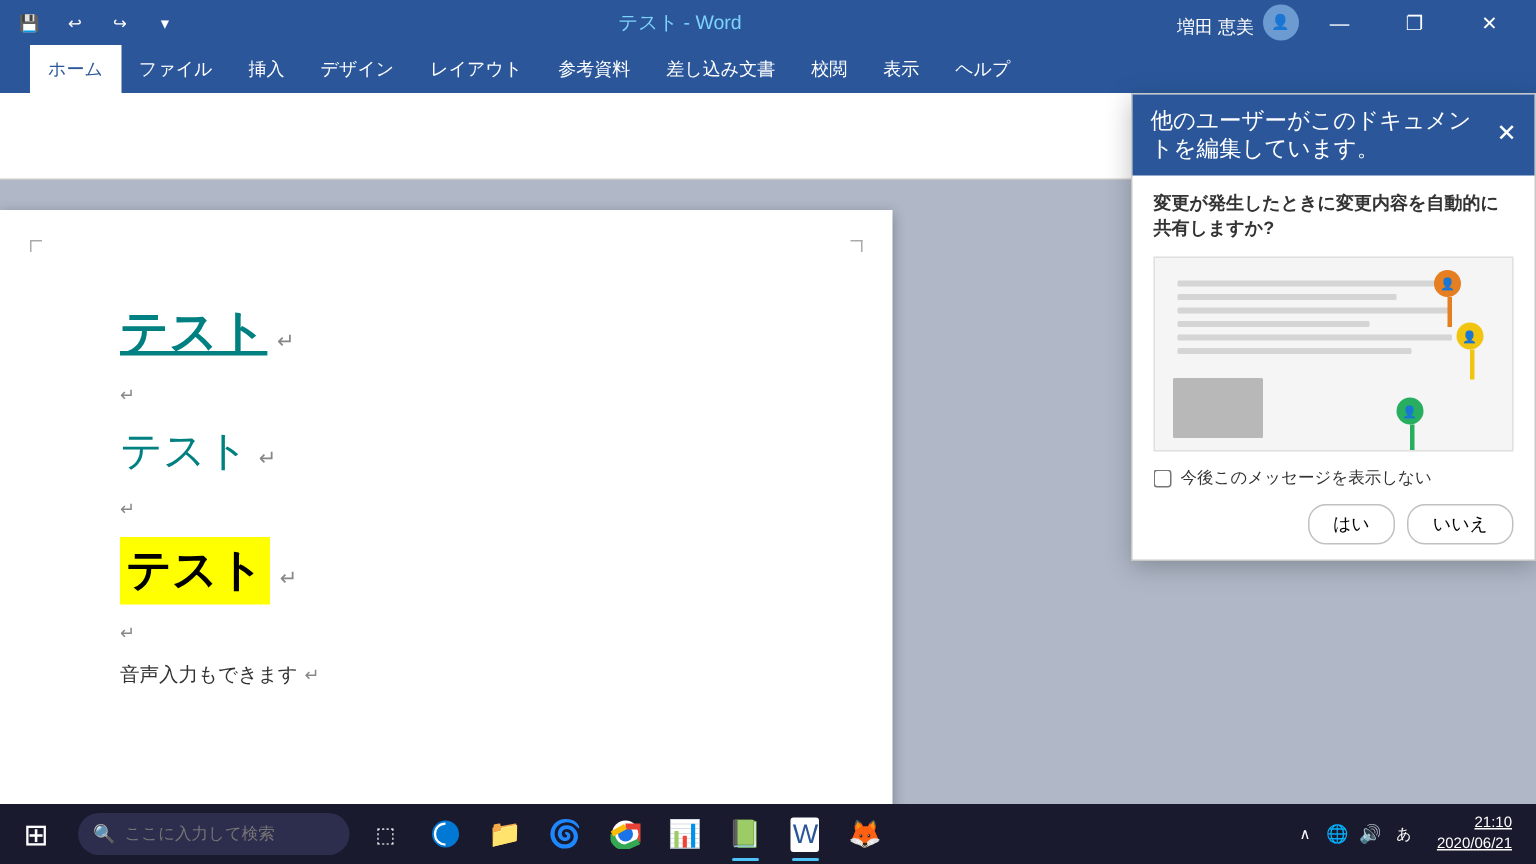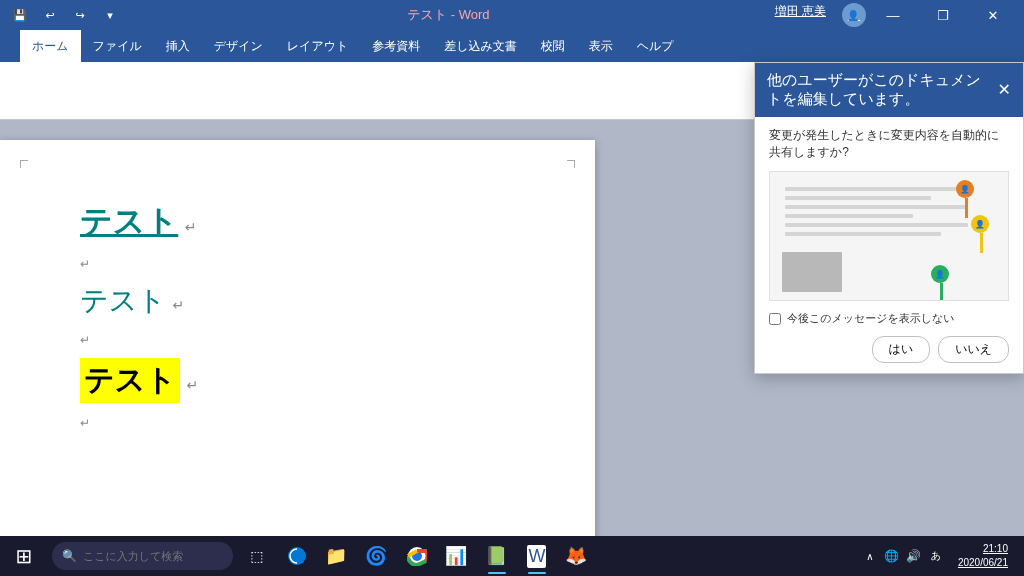--- a/index.html
+++ b/index.html
@@ -4,37 +4,37 @@
   <style>
     * { margin: 0; padding: 0; box-sizing: border-box; }
     body { width: 1024px; height: 576px; overflow: hidden; font-family: 'Segoe UI', sans-serif; background: #f0f0f0; }
 
     
     #titlebar {
       width: 100%; height: 30px; background: #2b579a; display: flex; align-items: center;
       justify-content: space-between; padding: 0 8px; color: white;
     }
     #titlebar-left { display: flex; align-items: center; gap: 6px; }
-    #titlebar-center { font-size: 13px; color: #fca5a5; }
+    #titlebar-center { font-size: 13px; color: #7dd3fc; }
     #titlebar-right { display: flex; align-items: center; gap: 4px; }
     .title-btn { width: 46px; height: 30px; display: flex; align-items: center; justify-content: center; cursor: pointer; font-size: 11px; }
     .qat-btn { width: 24px; height: 24px; display: flex; align-items: center; justify-content: center; cursor: pointer; font-size: 11px; color: white; }
 
     
     #ribbon { width: 100%; background: #2b579a; }
     #ribbon-tabs { display: flex; align-items: center; height: 32px; padding: 0 20px; background: #2b579a; }
     .ribbon-tab { padding: 4px 12px; color: white; font-size: 12px; cursor: pointer; height: 32px; display: flex; align-items: center; }
     .ribbon-tab.active { background: white; color: #2b579a; }
     #ribbon-commands { background: white; height: 58px; display: flex; align-items: center; padding: 4px 8px; border-bottom: 1px solid #c8c8c8; justify-content: space-between; }
     .ribbon-search { display: flex; align-items: center; gap: 4px; color: #555; font-size: 12px; }
     .ribbon-search-input { border: none; outline: none; font-size: 12px; width: 140px; }
     .share-btn { font-size: 12px; color: #2b579a; cursor: pointer; padding: 4px 8px; }
 
     
-    .user-info { display: flex; align-items: flex-start; gap: 16px; color: white; font-size: 12px; cursor: pointer; text-decoration: underline; }
+    .user-info { display: flex; align-items: flex-end; gap: 6px; color: white; font-size: 12px; cursor: pointer; }
     .user-avatar { width: 24px; height: 24px; background: #6c9bd2; border-radius: 50%; display: flex; align-items: center; justify-content: center; font-size: 10px; color: white; overflow: hidden; }
 
     
     #main { display: flex; height: calc(576px - 30px - 32px - 58px - 24px); background: #b0b8c8; }
 
     
     #doc-area { flex: 1; display: flex; justify-content: flex-start; padding: 20px 0; overflow: auto; position: relative; }
     #page { width: 595px; min-height: 480px; background: white; box-shadow: 0 2px 8px rgba(0,0,0,0.3); padding: 60px 80px; position: relative; }
 
     
@@ -80,21 +80,21 @@
       position: absolute; top: 62px; right: 0; width: 270px;
       background: white; border: 1px solid #c8c8c8; box-shadow: 0 4px 16px rgba(0,0,0,0.25);
       z-index: 100; font-family: 'Segoe UI', sans-serif;
     }
     #dialog-header {
       background: #2b579a; color: white; padding: 8px 12px;
       display: flex; align-items: center; justify-content: space-between; font-size: 12px;
     }
     #dialog-close { cursor: pointer; font-size: 16px; color: white; line-height: 1; }
     #dialog-body { padding: 10px 14px; }
-    #dialog-question { font-size: 12px; color: #333; margin-bottom: 10px; }
+    #dialog-question { font-size: 12px; color: #333; margin-bottom: 10px; font-weight: bold; }
     #dialog-illustration { width: 100%; height: 130px; background: #f5f5f5; margin-bottom: 10px; position: relative; overflow: hidden; border: 1px solid #e0e0e0; }
     .user-flag { position: absolute; width: 22px; height: 28px; }
     .flag-head { width: 18px; height: 18px; border-radius: 50%; position: absolute; top: -2px; left: 0; display: flex; align-items: center; justify-content: center; font-size: 8px; color: white; }
     #dialog-checkbox-row { display: flex; align-items: center; gap: 6px; margin-bottom: 10px; font-size: 11px; color: #333; }
     #dialog-checkbox-row input { width: 12px; height: 12px; }
     #dialog-buttons { display: flex; justify-content: flex-end; gap: 8px; }
     .dialog-btn { padding: 4px 16px; font-size: 12px; border: 1px solid #c0c0c0; background: white; cursor: pointer; border-radius: 12px; }
 
     
     #app-window { position: relative; width: 1024px; height: 536px; }
@@ -174,20 +174,24 @@
 
         <div class="page-line">
           <span class="text-black-highlight">テスト</span>
           <span class="return-symbol">↵</span>
         </div>
 
         <div class="page-line">
           <span class="small-return">↵</span>
         </div>
 
+        <div class="page-line">
+          <span class="voice-text">音声入力もできます</span>
+          <span class="small-return">↵</span>
+        </div>
       </div>
     </div>
 
     <div id="dialog">
       <div id="dialog-header">
         <span style="font-size:15px; flex:1; margin-right:8px;">他のユーザーがこのドキュメントを編集しています。</span>
         <span id="dialog-close">✕</span>
       </div>
       <div id="dialog-body">
         <div id="dialog-question">変更が発生したときに変更内容を自動的に共有しますか?</div>

